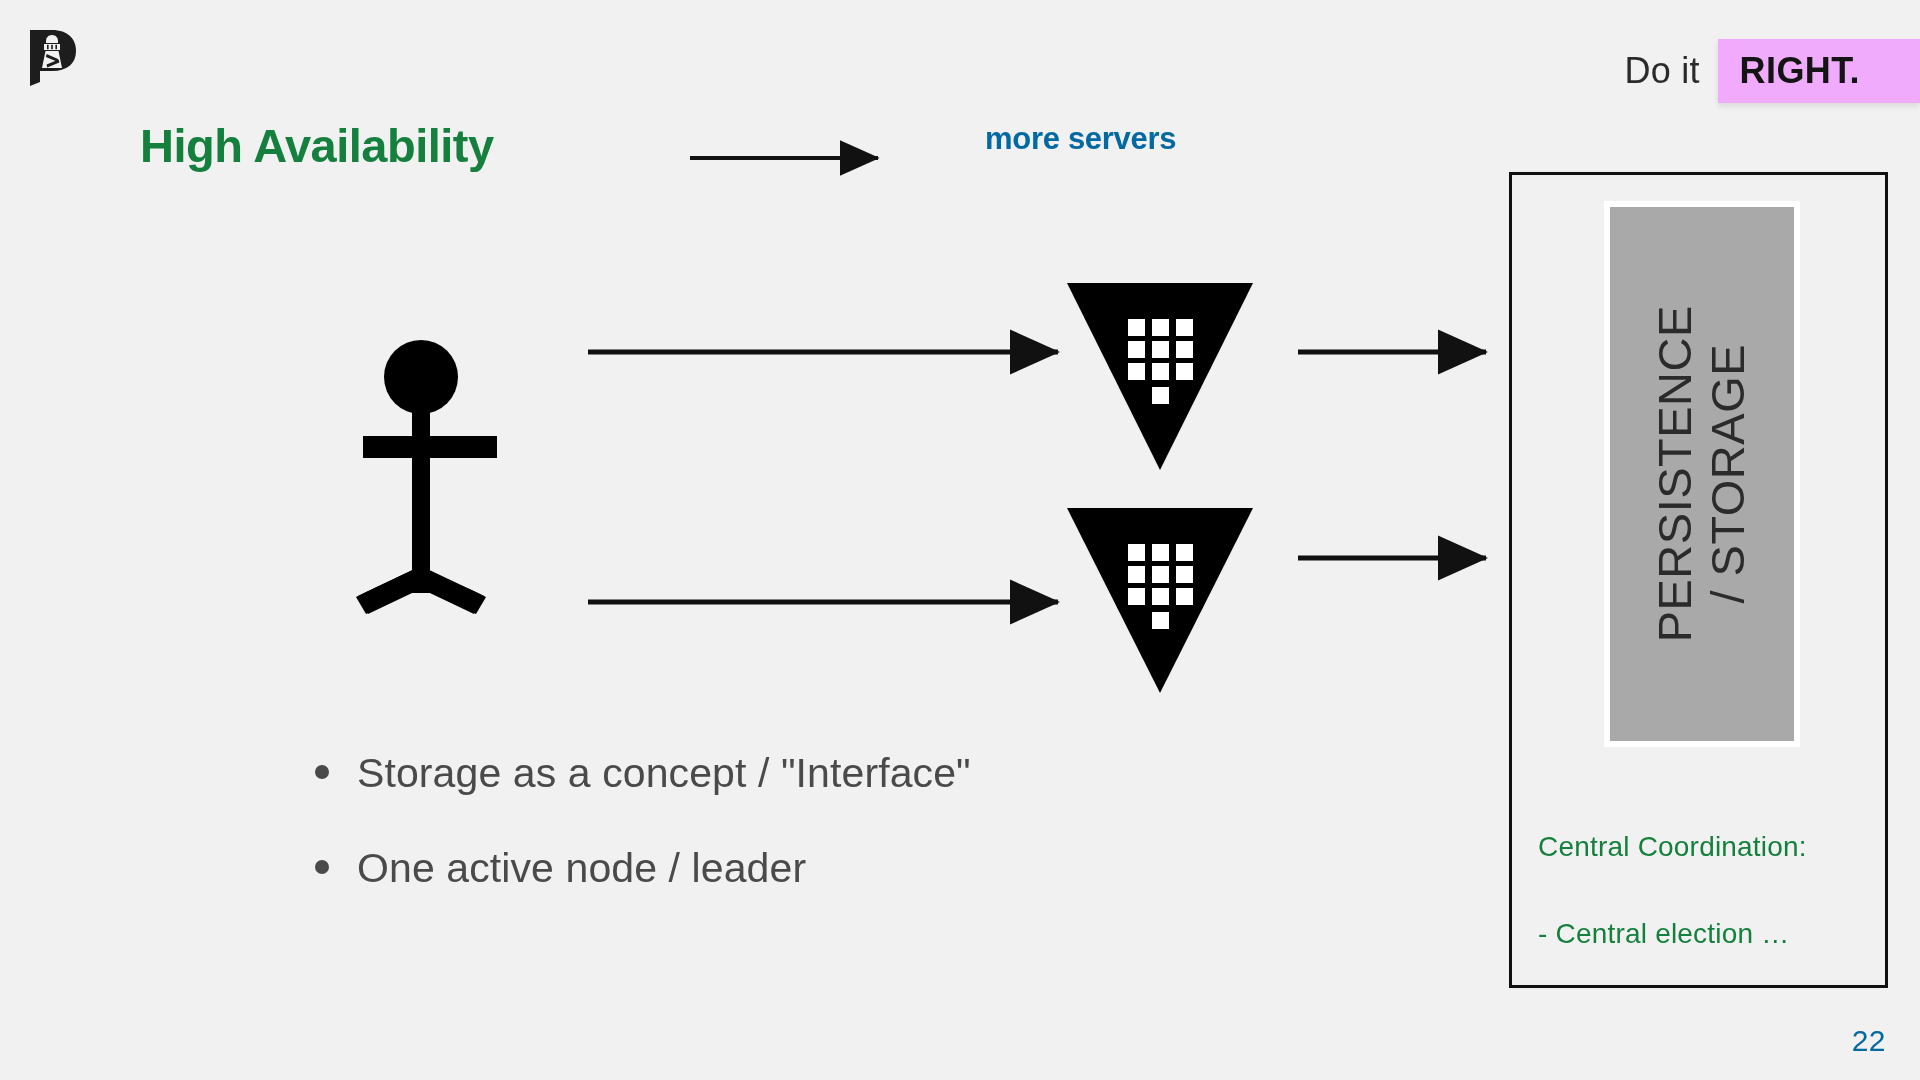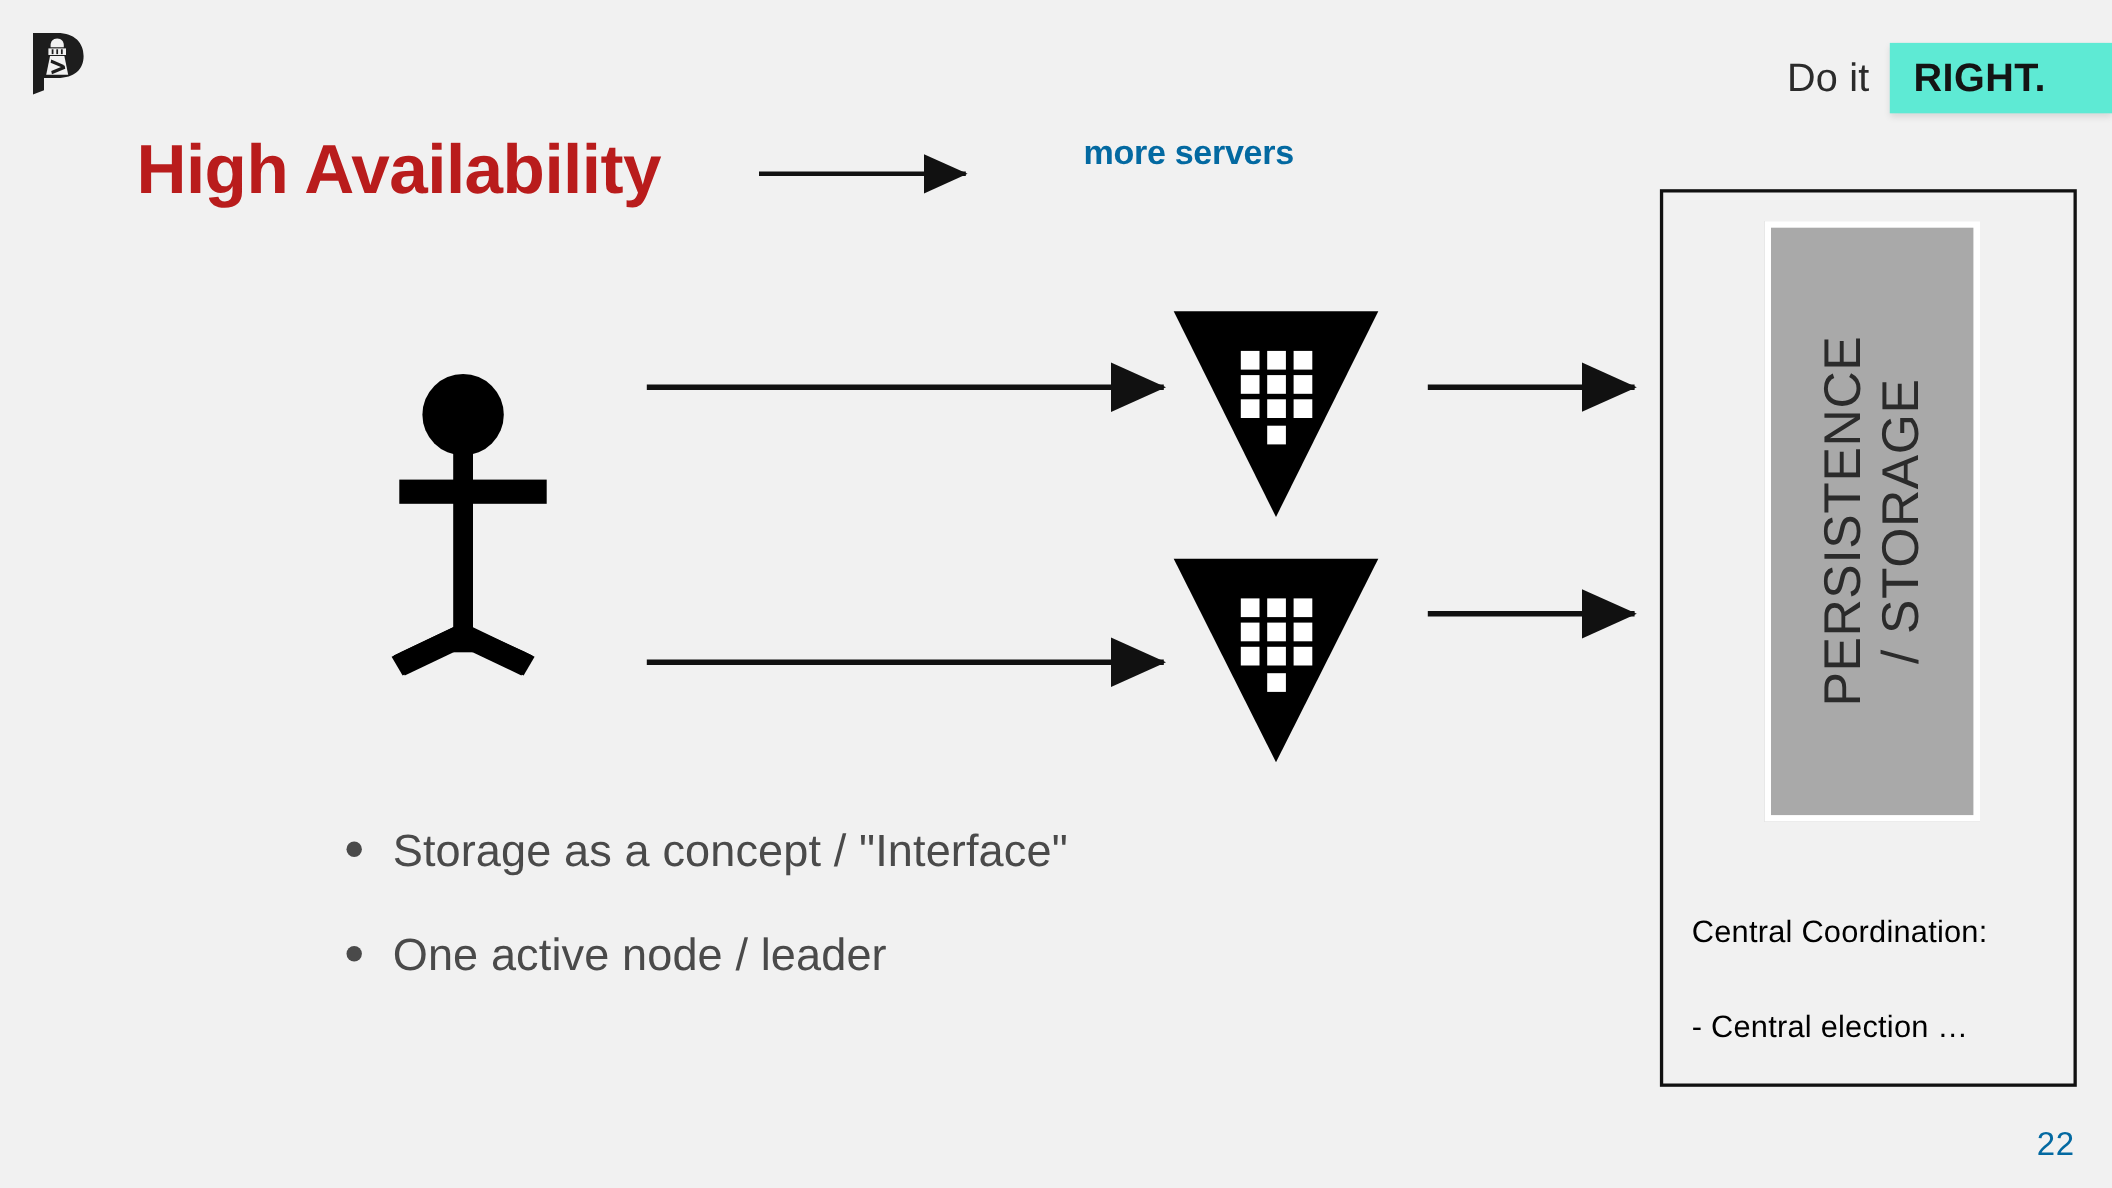--- a/index.html
+++ b/index.html
@@ -41,38 +41,38 @@
     align-items: center;
   }
   .tagline-plain {
     font-size: 36px;
     color: #2b2b2b;
     letter-spacing: 0.2px;
     padding-right: 18px;
     line-height: 1;
   }
   .tagline-hl {
-    background: #5eead4;
+    background: #f0abfc;
     color: #141414;
     font-size: 36px;
     font-weight: bold;
     letter-spacing: 0.4px;
     padding: 14px 60px 14px 22px;
     line-height: 1;
     box-shadow: 0 3px 6px rgba(0,0,0,0.10);
   }
 
   
   .title {
     position: absolute;
-    left: 124px;
+    left: 140px;
     top: 120px;
-    font-size: 63px;
+    font-size: 47px;
     font-weight: bold;
-    color: #b91c1c;
+    color: #15803d;
     letter-spacing: -0.5px;
     line-height: 1.1;
   }
   .subtitle {
     position: absolute;
     left: 985px;
     top: 122px;
     font-size: 31px;
     font-weight: bold;
     color: #0369a1;
@@ -124,21 +124,21 @@
   .vert-line {
     font-size: 47px;
     color: #2b2b2b;
     letter-spacing: 0.5px;
     line-height: 1.08;
   }
   .panel-note {
     position: absolute;
     left: 26px;
     font-size: 28px;
-    color: #000000;
+    color: #15803d;
     line-height: 1.2;
     letter-spacing: 0.2px;
   }
   .panel-note.n1 { top: 655px; }
   .panel-note.n2 { top: 742px; }
 
   
   .bullets {
     position: absolute;
     left: 315px;

